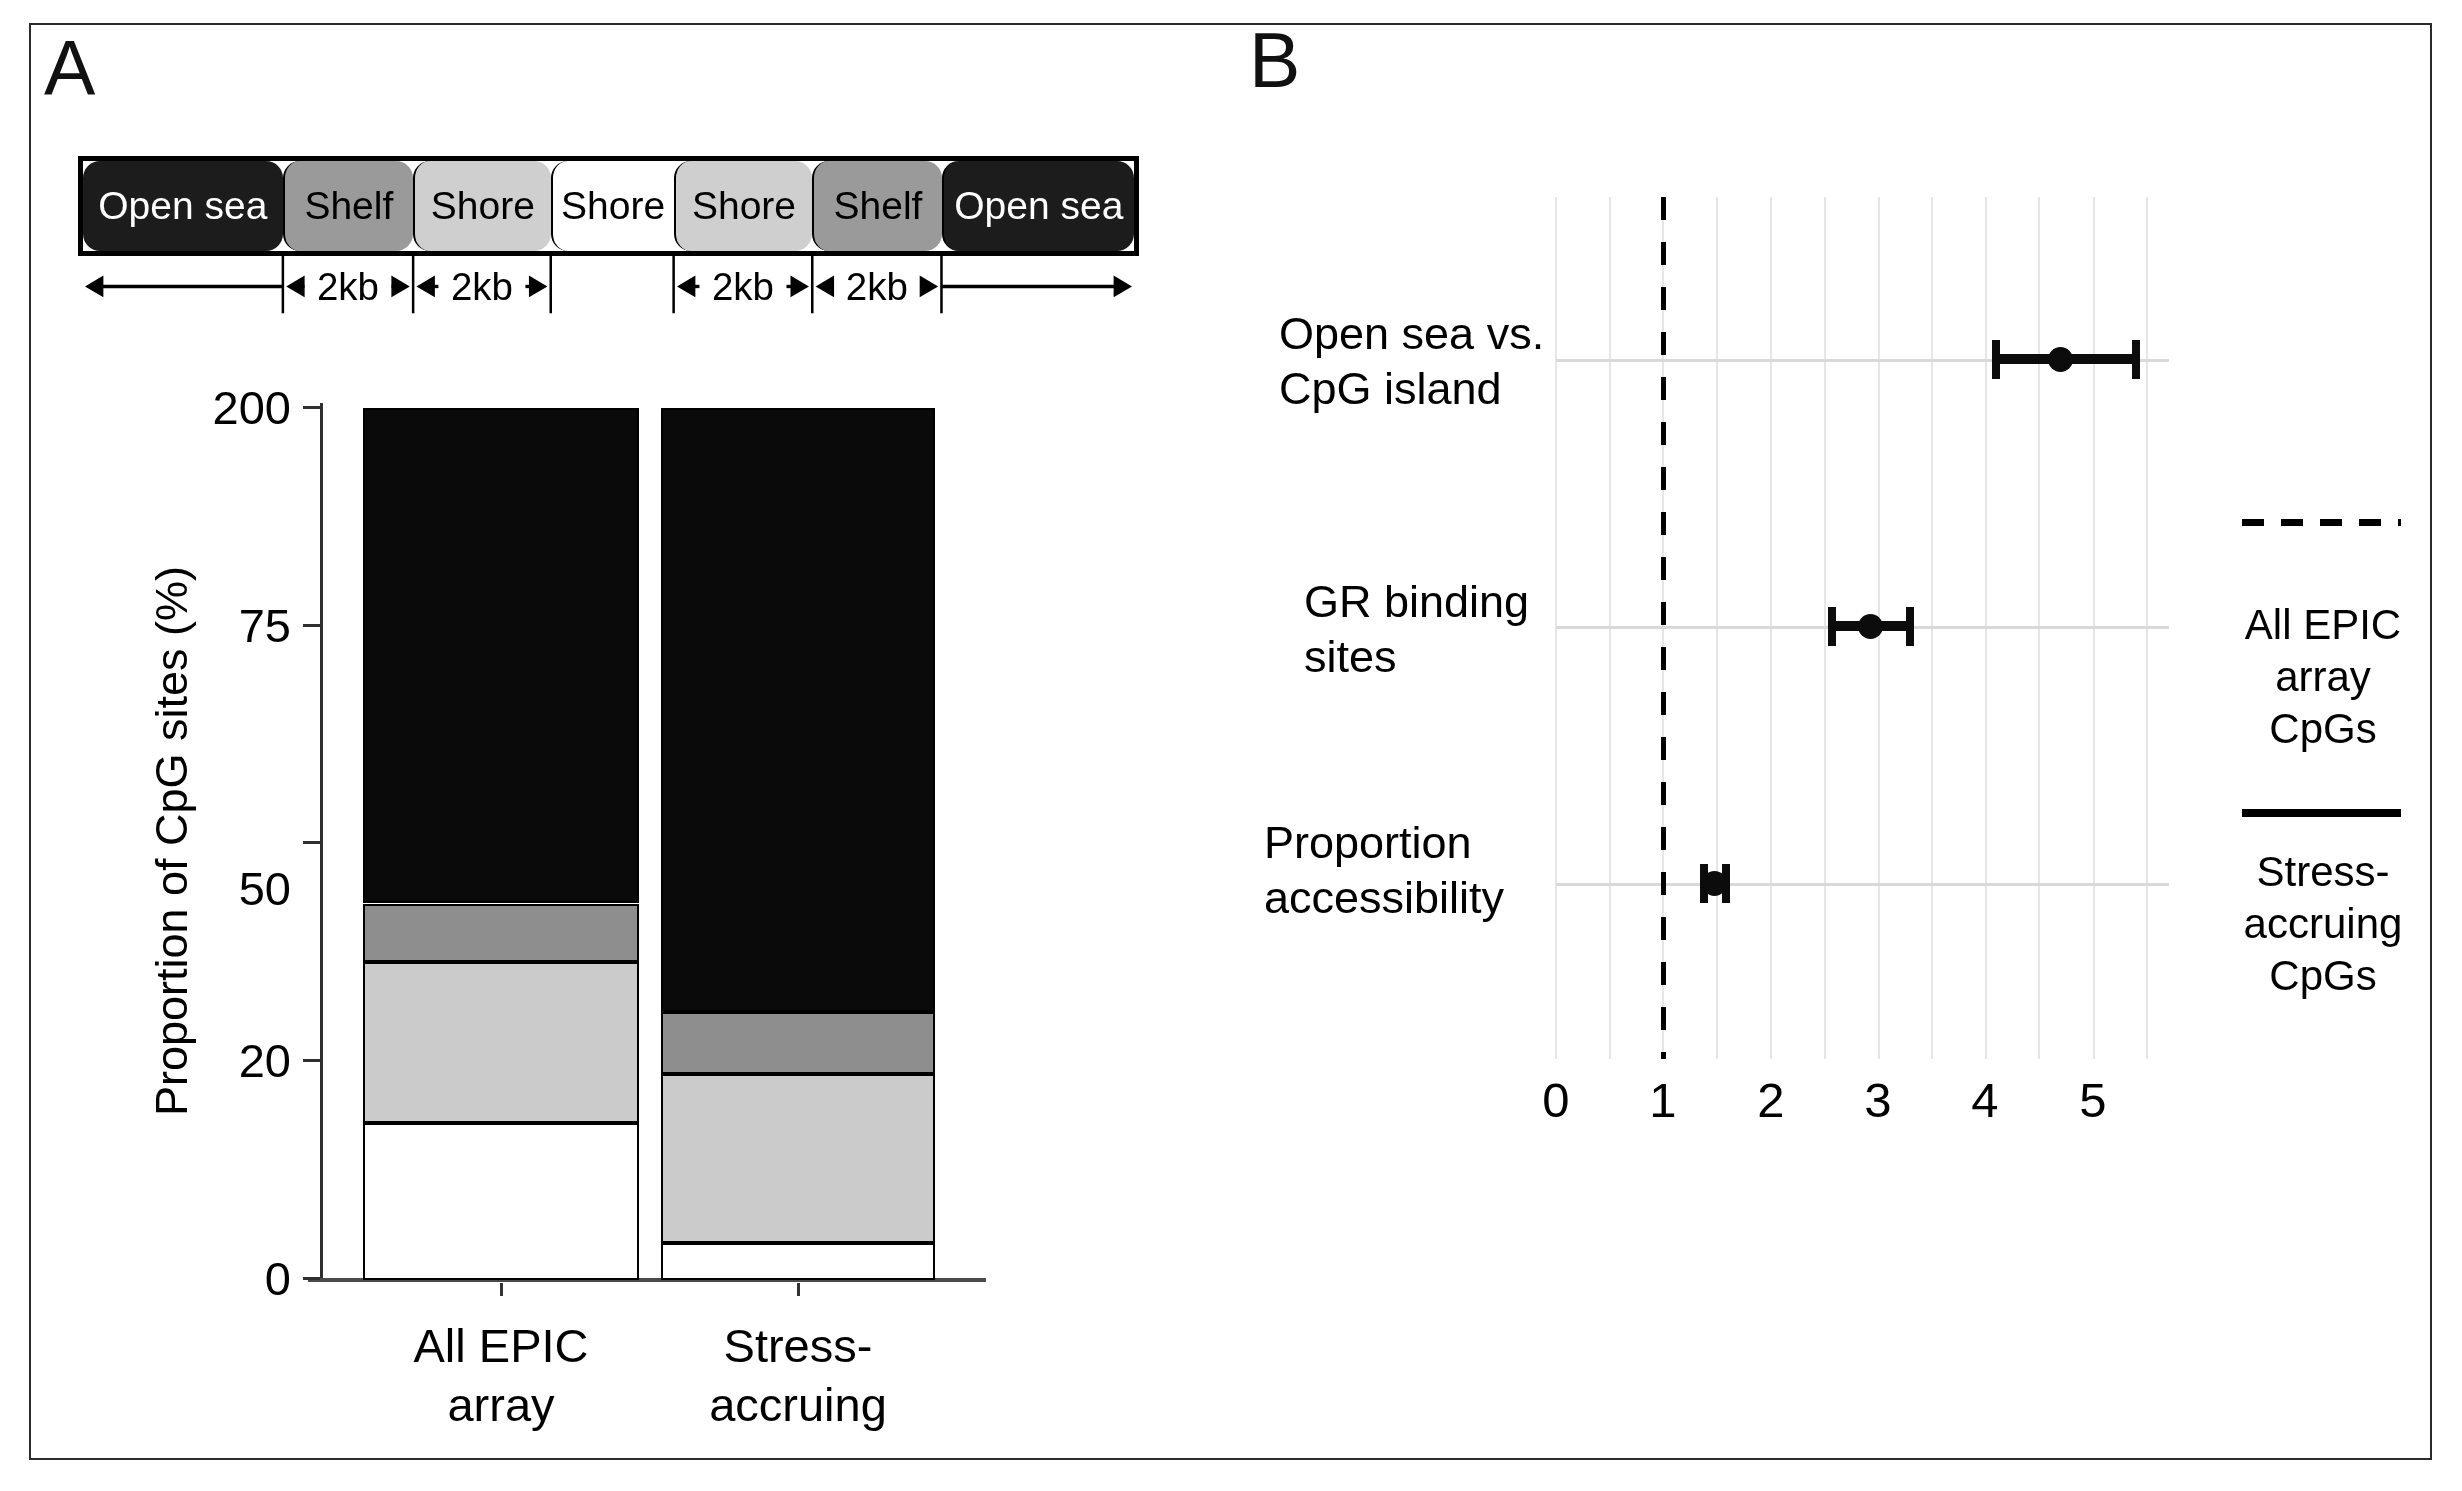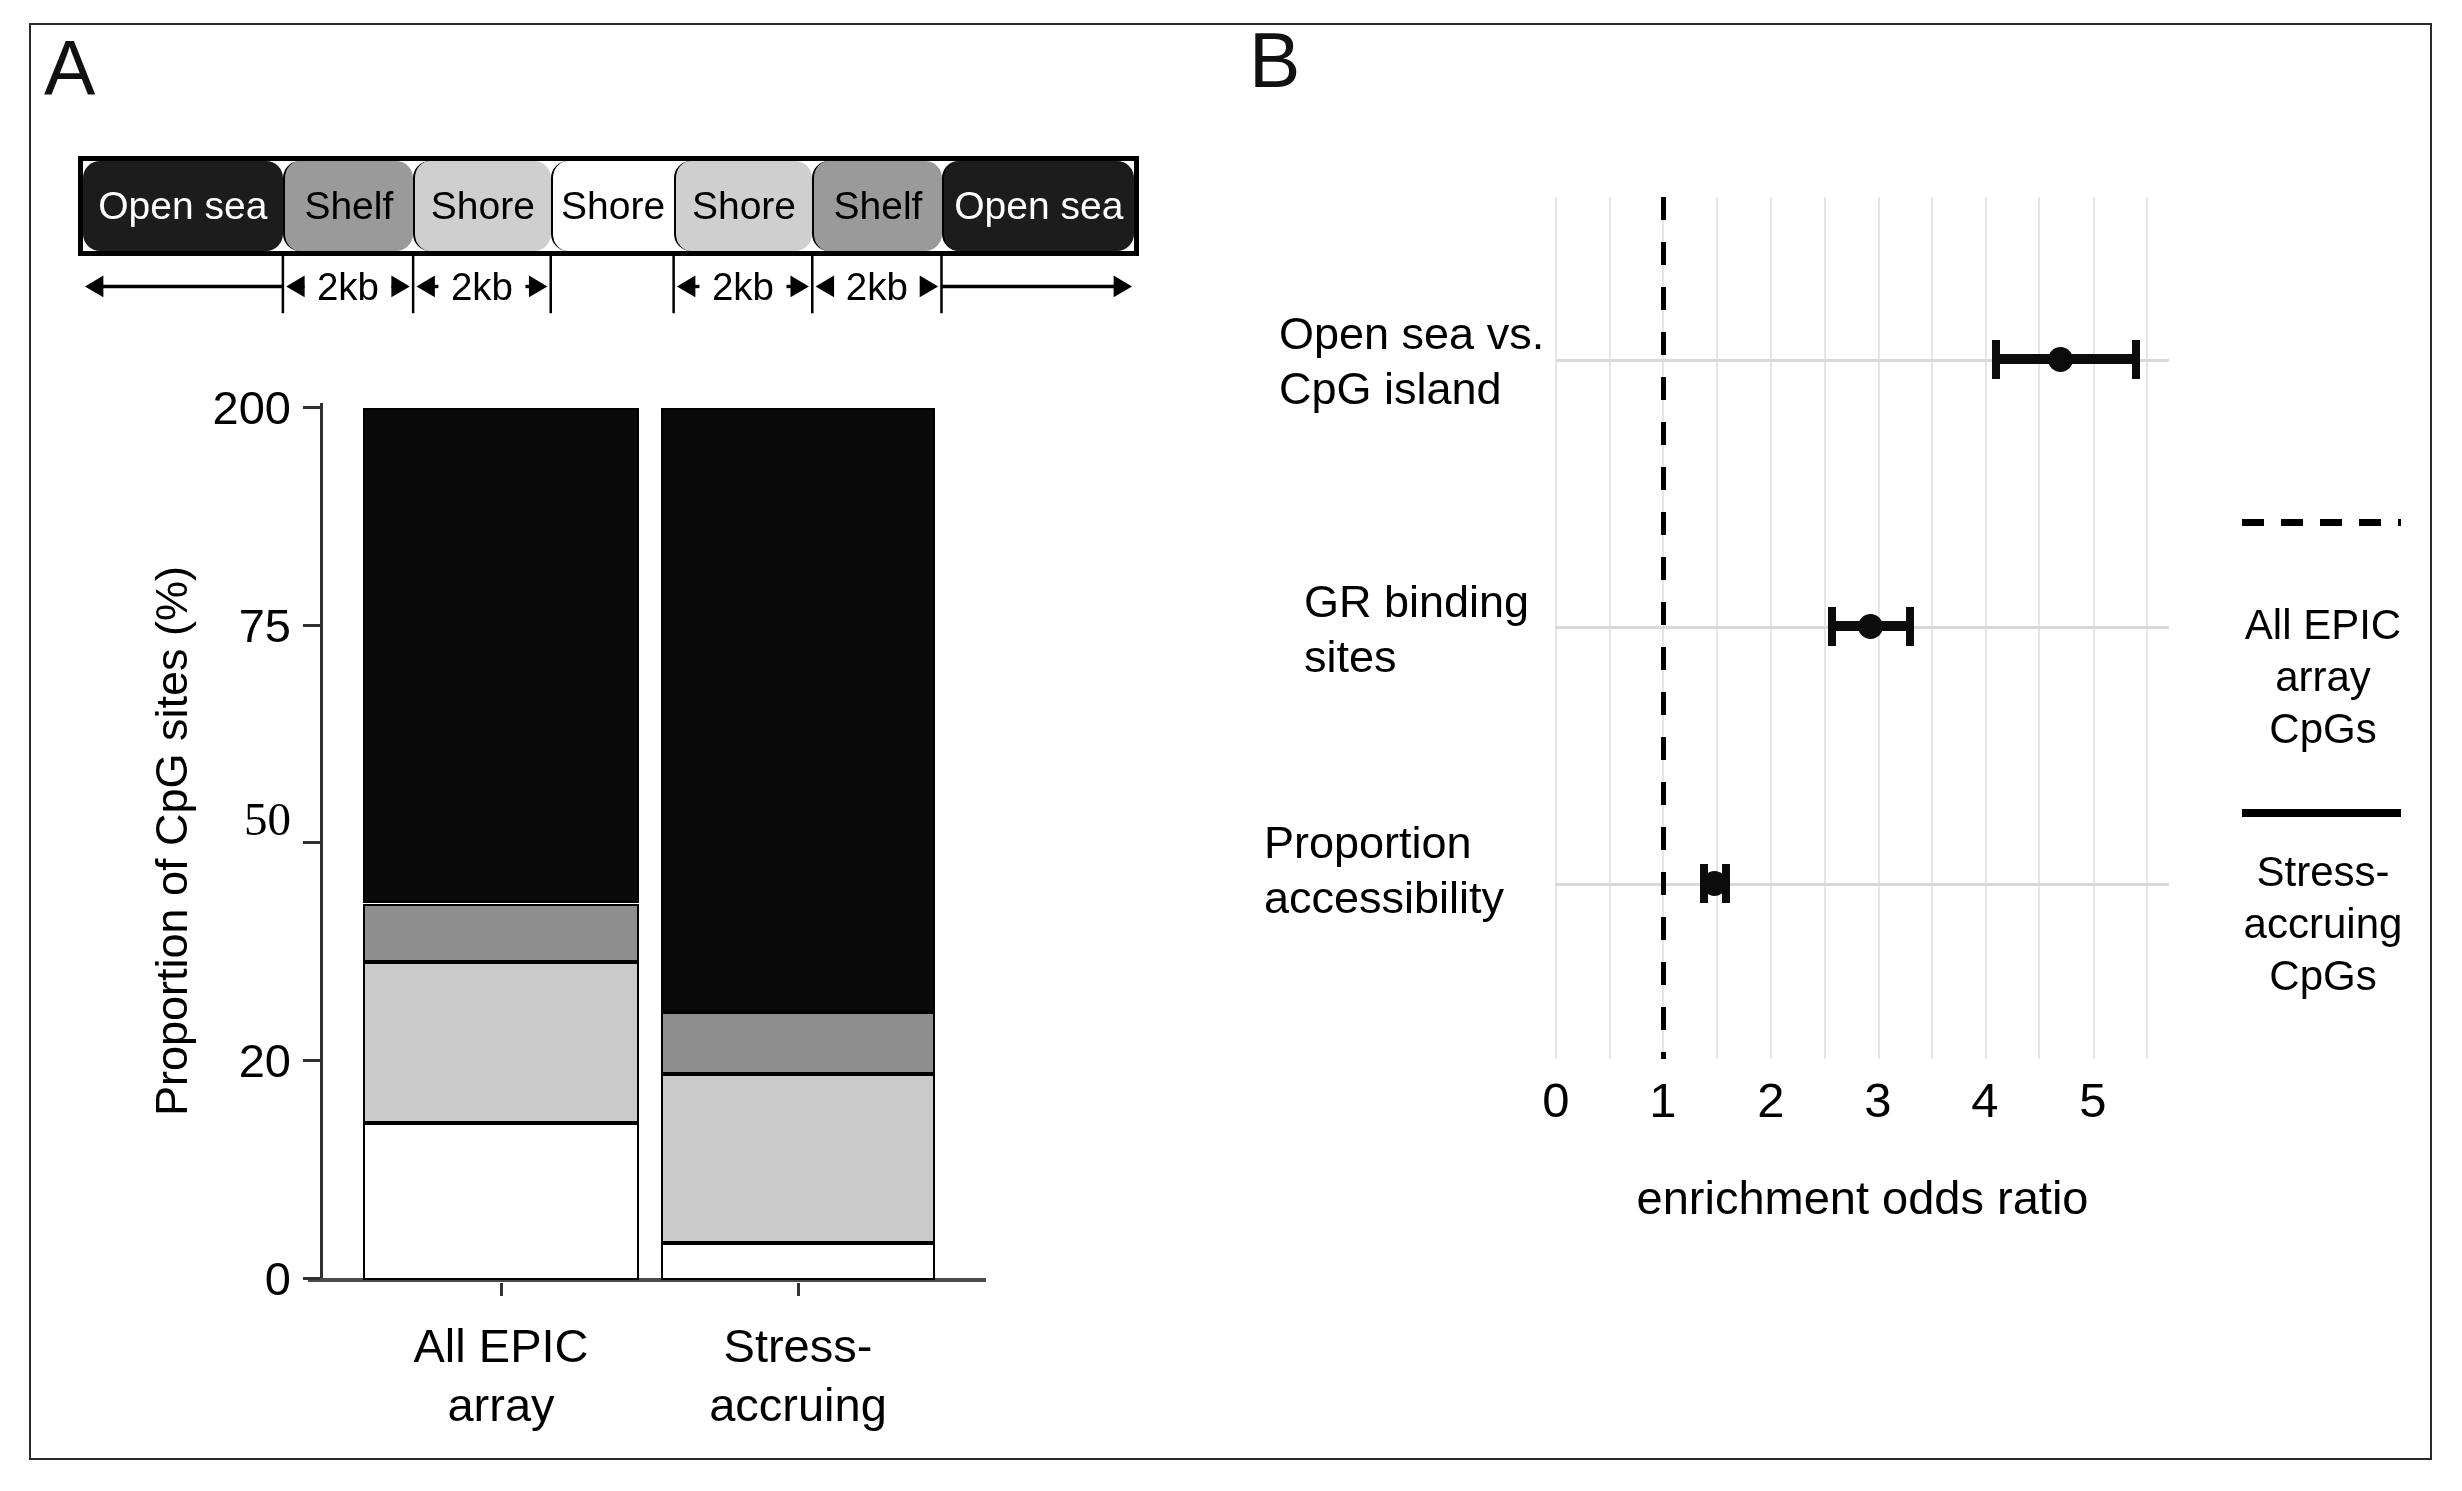--- a/index.html
+++ b/index.html
@@ -92,21 +92,21 @@
 
   <div id="a-ylabel">Proportion of CpG sites (%)</div>
   <div id="a-yaxis"></div>
   <div id="a-xaxis"></div>
   <div id="a-yticks">
       <div class="a-ytickmark" style="top: 406px;"></div>
       <div class="a-yticklabel" style="top: 379px;">200</div>
       <div class="a-ytickmark" style="top: 624px;"></div>
       <div class="a-yticklabel" style="top: 597px;">75</div>
       <div class="a-ytickmark" style="top: 841px;"></div>
-      <div class="a-yticklabel" style="top: 791px; font-family: Liberation Serif, serif;">50</div>
+      <div class="a-yticklabel" style="top: 860px;">50</div>
       <div class="a-ytickmark" style="top: 1059px;"></div>
       <div class="a-yticklabel" style="top: 1032px;">20</div>
       <div class="a-ytickmark" style="top: 1277px;"></div>
       <div class="a-yticklabel" style="top: 1250px;">0</div>
     </div>
   <div id="a-bars">
       <div class="a-bar" style="left: 363px; width: 276px;">
         <div class="a-seg" style="bottom: 0px; height: 157px; background: rgb(255, 255, 255);"></div>
         <div class="a-seg" style="bottom: 157px; height: 161px; background: rgb(203, 203, 203);"></div>
         <div class="a-seg" style="bottom: 318px; height: 58px; background: rgb(142, 142, 142);"></div>
@@ -185,21 +185,20 @@
       </div>
     </div>
   <div id="b-xticklabels">
       <div class="b-xticklabel" style="left: 1514px;">0</div>
       <div class="b-xticklabel" style="left: 1621px;">1</div>
       <div class="b-xticklabel" style="left: 1729px;">2</div>
       <div class="b-xticklabel" style="left: 1836px;">3</div>
       <div class="b-xticklabel" style="left: 1943px;">4</div>
       <div class="b-xticklabel" style="left: 2051px;">5</div>
     </div>
-  <div id="b-title">enrichment odds ratio</div>
 
   <div id="legend-dashed-line"></div>
   <div class="legend-text" style="top:599px;" id="legend-text-0">
       <div>All EPIC</div>
       <div>array</div>
       <div>CpGs</div>
     </div>
   <div id="legend-solid-line"></div>
   <div class="legend-text" style="top:846px;" id="legend-text-1">
       <div>Stress-</div>

